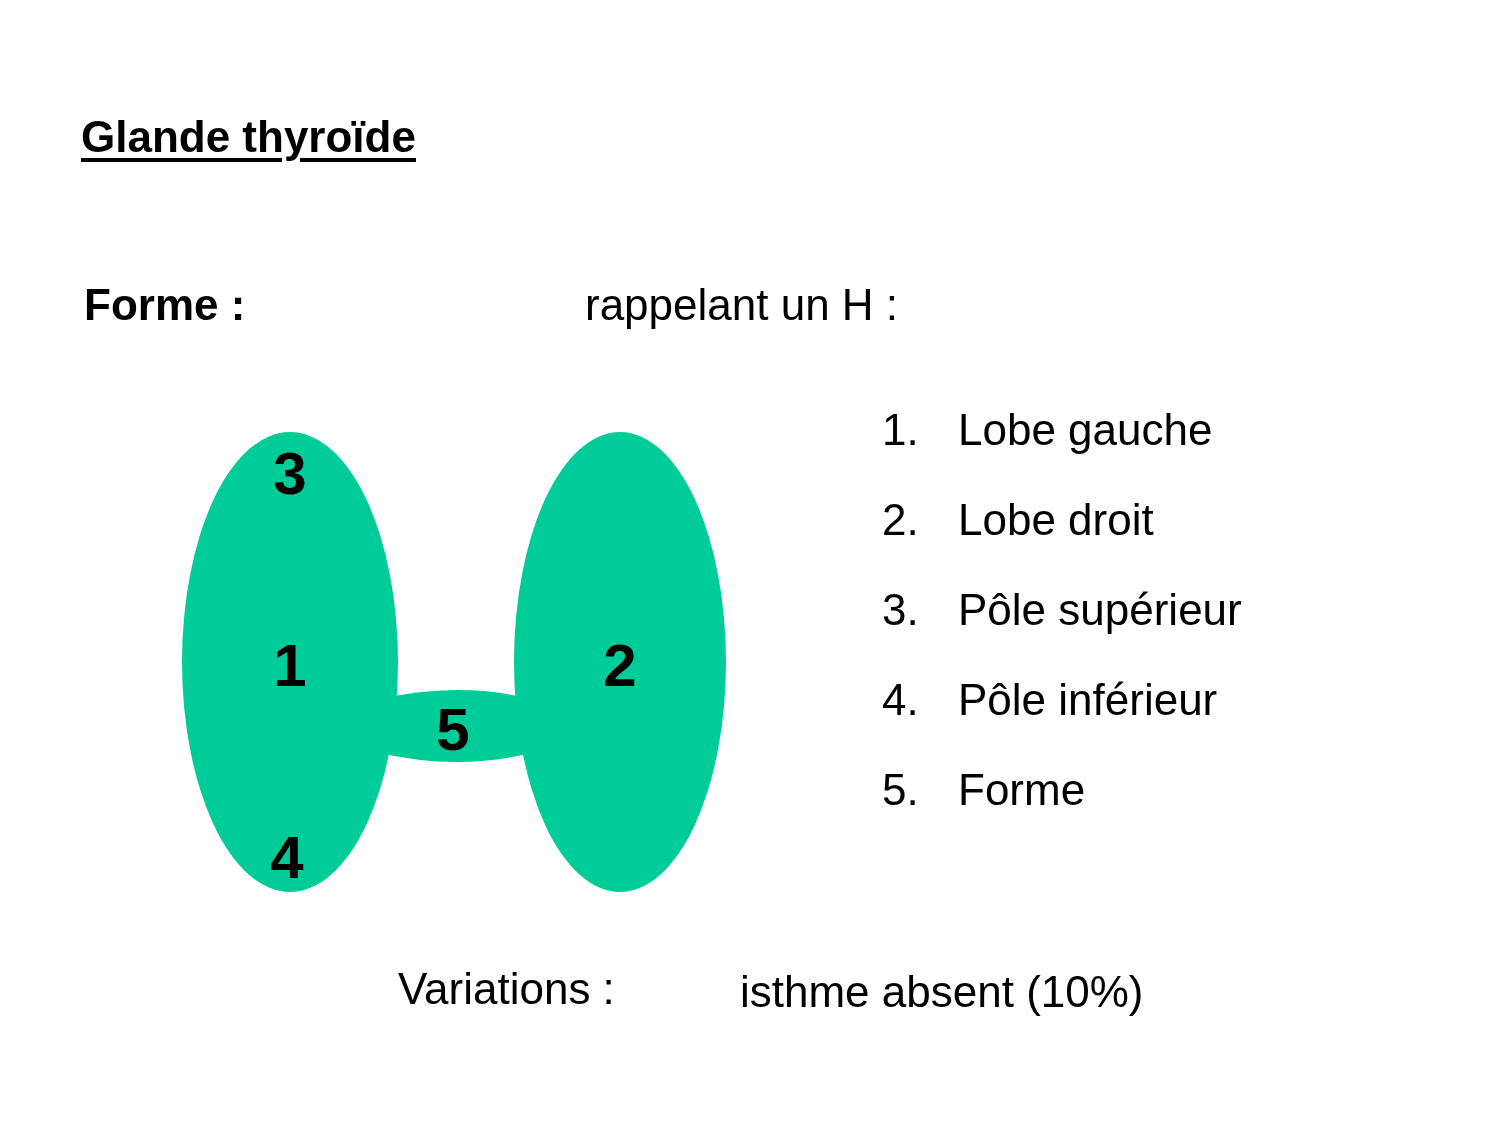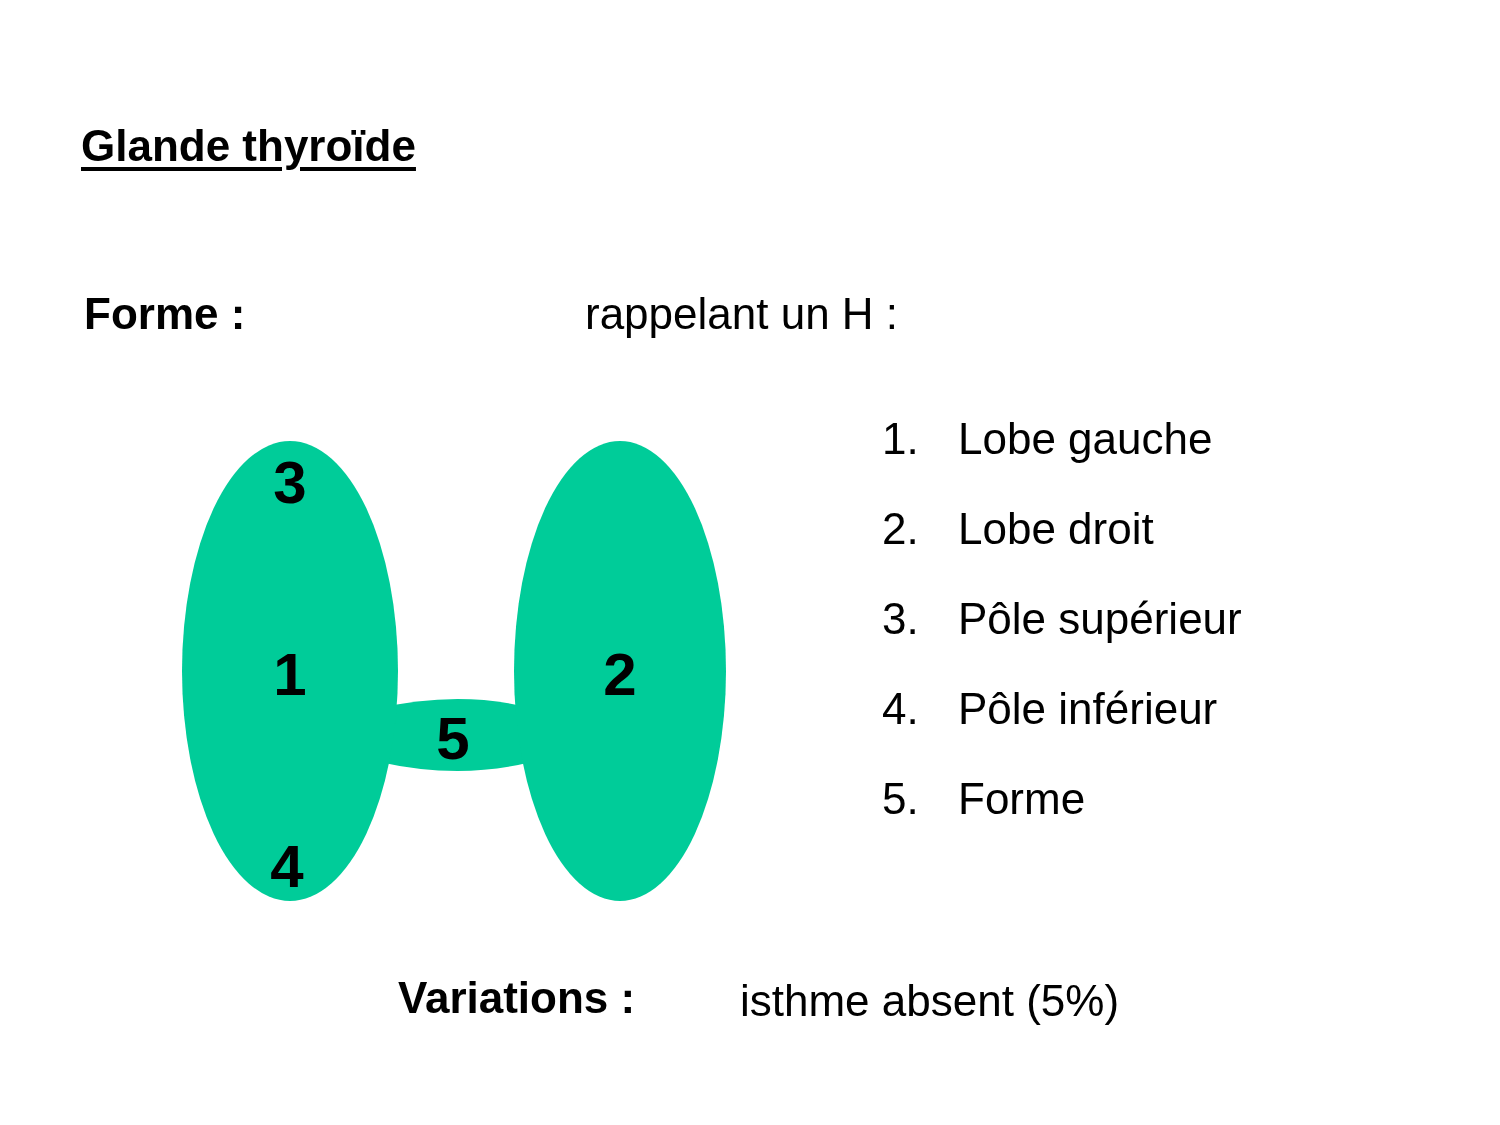--- a/index.html
+++ b/index.html
@@ -1,36 +1,36 @@
 <!DOCTYPE html>
 <html><head>
   <meta charset="utf-8">
   <style>
     html, body { margin: 0; padding: 0; background: #ffffff; }
     body {
       width: 1500px; height: 1125px; position: relative; overflow: hidden;
       font-family: "Liberation Sans", sans-serif; color: #000000;
     }
-    .abs { position: absolute; white-space: nowrap; margin-top: 9px; }
+    .abs { position: absolute; white-space: nowrap; }
     .title {
       left: 81px; top: 112px; font-size: 44px; font-weight: bold;
       text-decoration: underline; text-decoration-thickness: 4px; text-underline-offset: 6px;
     }
     .forme-label { left: 84px; top: 280px; font-size: 44px; font-weight: bold; }
     .forme-desc { left: 585px; top: 280px; font-size: 44px; }
     .diagram { left: 0; top: 0; width: 1500px; height: 1125px; }
     .num {
       position: absolute; font-size: 60px; font-weight: bold; line-height: 1;
       transform: translate(-50%, -50%);
     }
     .legend { left: 882px; top: 405px; }
     .legend-item { position: absolute; left: 0; font-size: 44px; white-space: nowrap; }
     .legend-item .n { position: absolute; left: 0; }
     .legend-item .t { position: absolute; left: 76px; }
-    .var-label { left: 398px; top: 964px; font-size: 44px; font-weight: bold; }
+    .var-label { left: 398px; top: 964px; font-size: 44px; font-weight: normal; }
     .var-text { left: 740px; top: 964px; font-size: 44px; line-height: 56px; }
   </style>
 </head>
 <body>
 
 <div class="abs title">Glande thyroïde</div>
 
 <div class="abs forme-label">Forme :</div>
 <div class="abs forme-desc">rappelant un H :</div>
 
@@ -70,14 +70,14 @@
     <span class="t">Pôle inférieur</span>
   </div>
   <div class="legend-item" style="top:360px">
     <span class="n">5.</span>
     <span class="t">Forme</span>
   </div>
 </div>
 
 <div class="abs var-label">Variations :</div>
 <div class="abs var-text">
-  <div>isthme absent (5%)</div>
+  <div>isthme absent (10%)</div>
 </div>
 
 </body></html>

